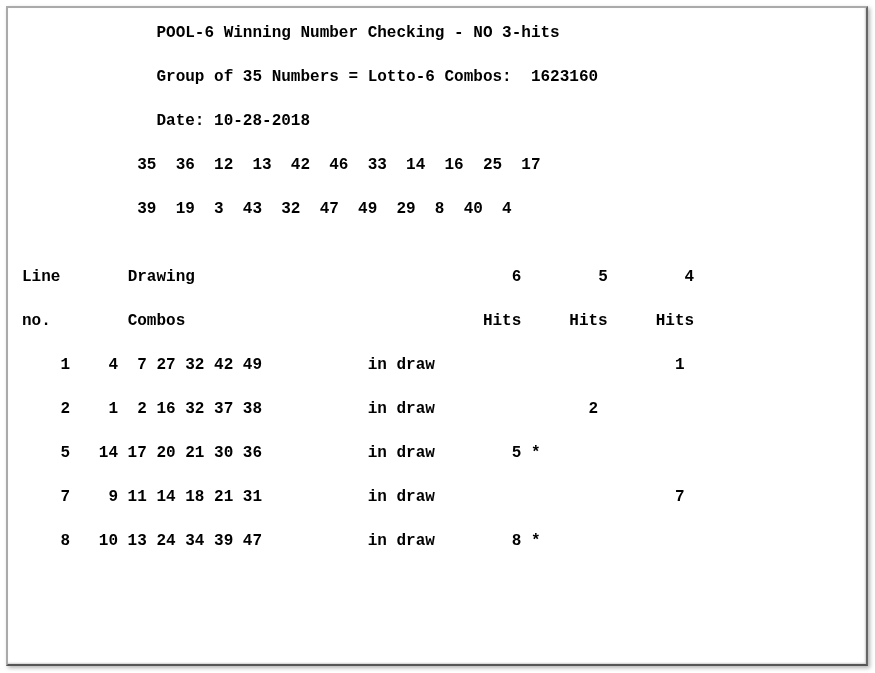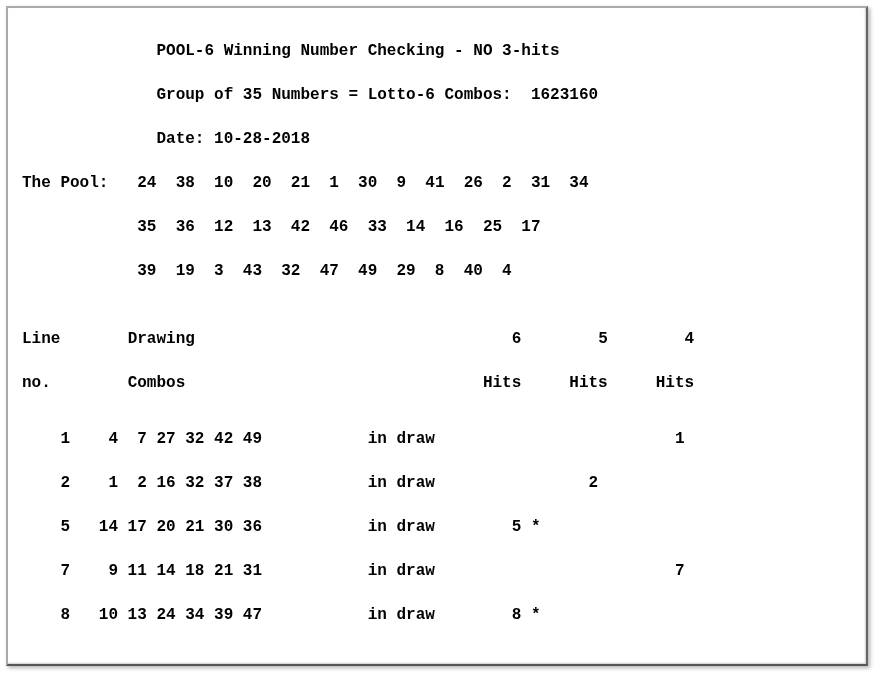--- a/index.html
+++ b/index.html
@@ -12,44 +12,43 @@
     }
     .frame {
       width: 862px;
       height: 660px;
       border: 2px solid #aaa;
       border-right-color: #666;
       border-bottom-color: #555;
       box-shadow: 2px 2px 4px rgba(0,0,0,0.3),
                   inset -1px -1px 2px rgba(0,0,0,0.2),
                   inset 1px 1px 2px rgba(255,255,255,0.8);
-      padding: 32px 14px 0 14px;
+      padding: 14px 14px 0 14px;
       overflow: hidden;
       position: relative;
       background: #fff;
     }
     pre {
       font-family: "Courier New", monospace;
       font-size: 16px;
       font-weight: bold;
       line-height: 22px;
       white-space: pre;
     }
     .row { display: block; height: 22px; }
     .col-header { margin-top: 24px; }
-    .data-block { margin-top: 12px; }
+    .data-block { }
   </style>
 </head>
 <body>
 
 <div class="frame">
 <pre><span class="row">              <span>POOL-6 Winning Number Checking - NO 3-hits</span></span>
 <span class="row">              <span>Group of 35 Numbers = Lotto-6 Combos:  1623160</span></span>
 <span class="row">              <span>Date:</span> <span>10-28-2018</span></span>
-<span class="row"><span>The Pool:</span>   <span>24  38  10  20  21  1  30  9  41  26  2  31  34</span></span>
 <span class="row">            <span>35  36  12  13  42  46  33  14  16  25  17</span></span>
 <span class="row">            <span>39  19  3  43  32  47  49  29  8  40  4</span></span>
 <span class="row col-header"><span>Line</span>       <span>Drawing</span>                                 <span>6</span>        <span>5</span>        <span>4</span></span>
 <span class="row"><span>no.</span>        <span>Combos</span>                               <span>Hits</span>     <span>Hits</span>     <span>Hits</span></span>
 <span class="row data-block">    1    4  7 27 32 42 49           in draw                         1   </span>
 <span class="row">    2    1  2 16 32 37 38           in draw                2            </span>
 <span class="row">    5   14 17 20 21 30 36           in draw        5 *                  </span>
 <span class="row">    7    9 11 14 18 21 31           in draw                         7   </span>
 <span class="row">    8   10 13 24 34 39 47           in draw        8 *                  </span>
 

